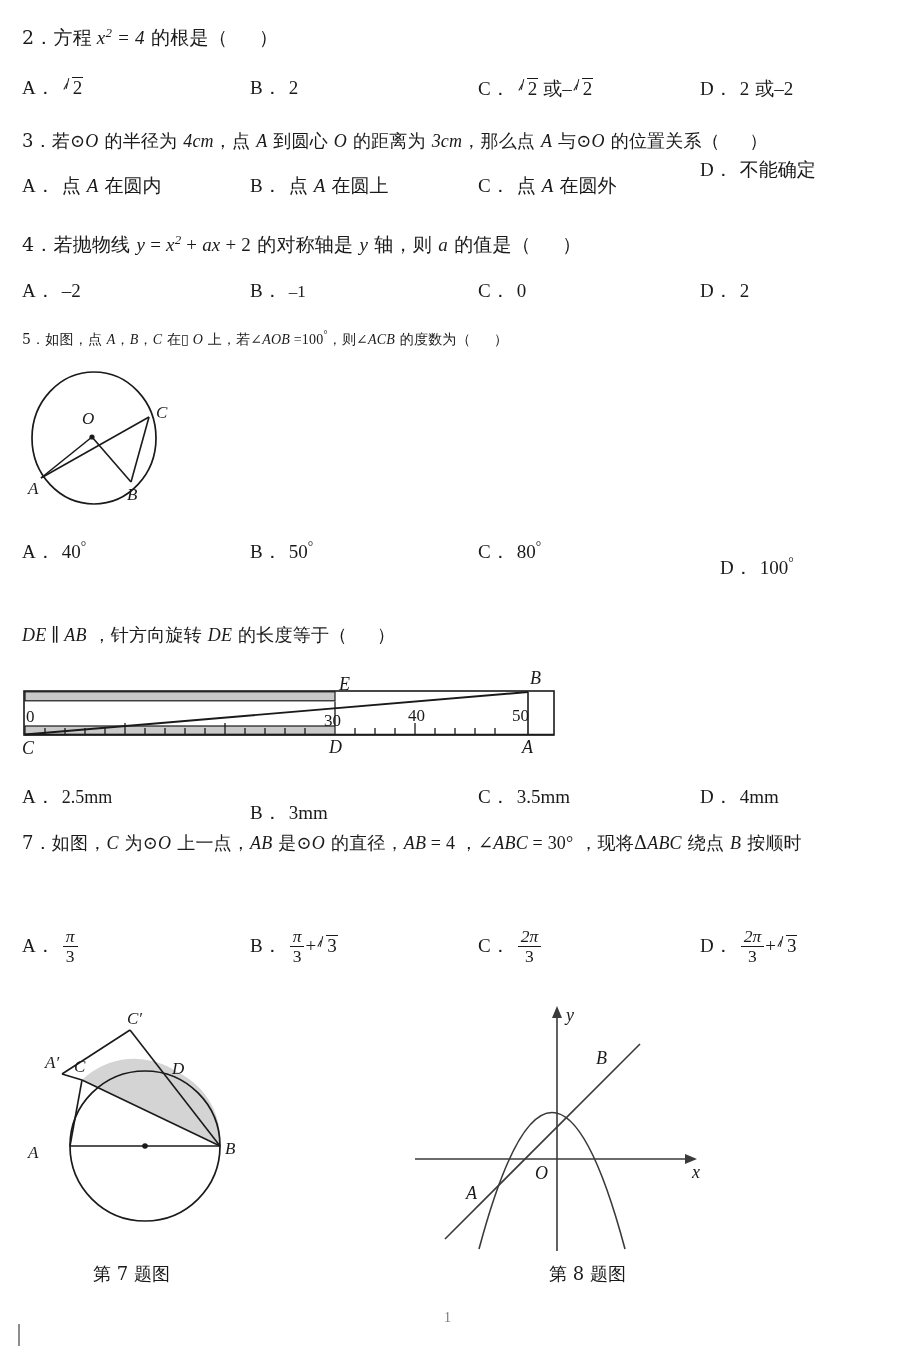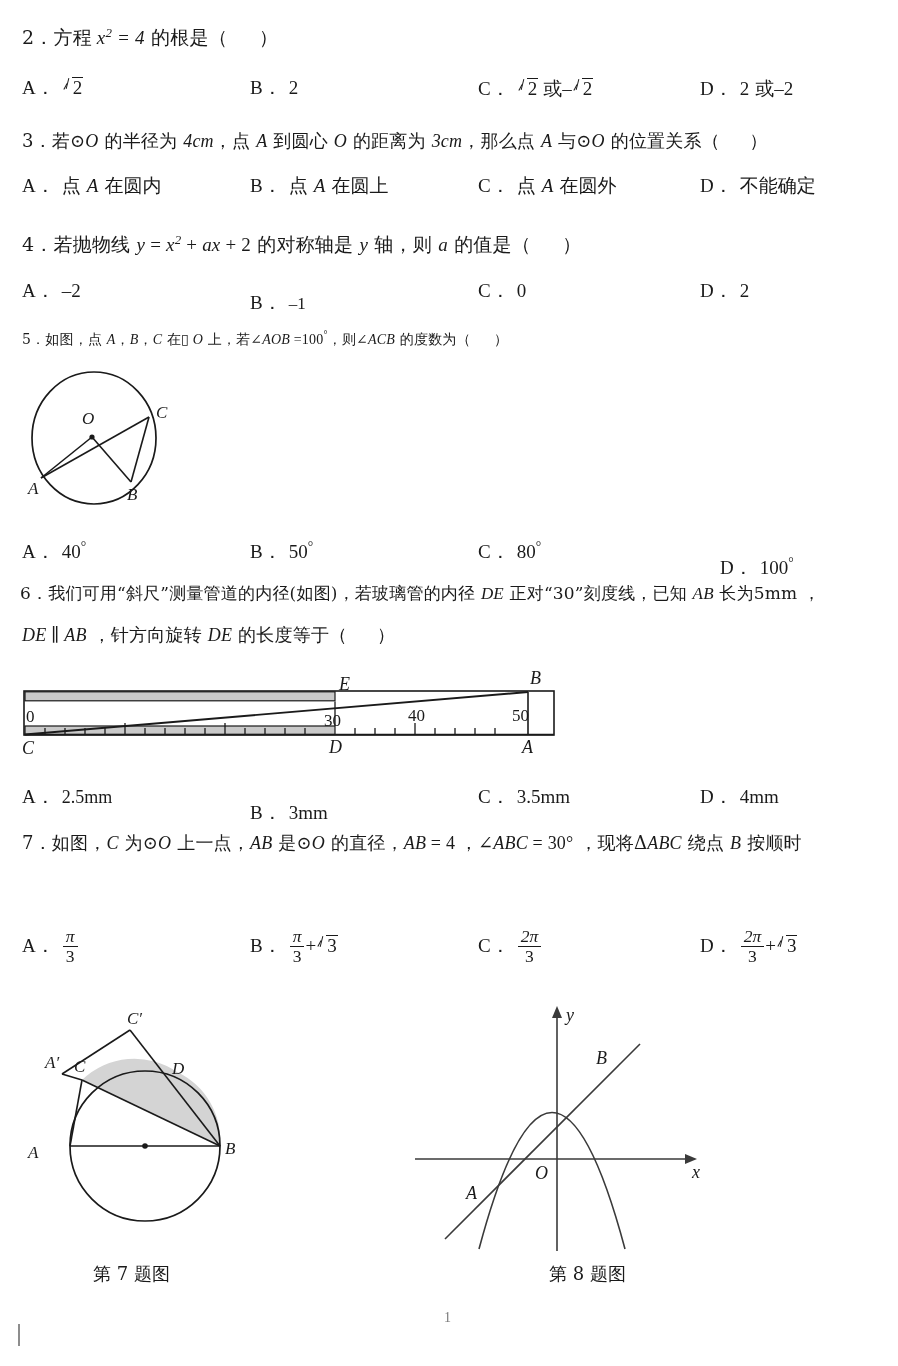--- a/index.html
+++ b/index.html
@@ -141,31 +141,31 @@
   </div>
   <div class="opt" style="left:22px; top:172px;">
     <span class="optlabel">A．</span><span class="cn">点 </span><span class="it">A</span><span class="cn"> 在圆内</span>
   </div>
   <div class="opt" style="left:250px; top:172px;">
     <span class="optlabel">B．</span><span class="cn">点 </span><span class="it">A</span><span class="cn"> 在圆上</span>
   </div>
   <div class="opt" style="left:478px; top:172px;">
     <span class="optlabel">C．</span><span class="cn">点 </span><span class="it">A</span><span class="cn"> 在圆外</span>
   </div>
-  <div class="opt" style="left:700px; top:172px;">
+  <div class="opt" style="left:700px; top:156px;">
     <span class="optlabel">D．</span><span class="cn">不能确定</span>
   </div>
 
   <div class="qline" style="left:22px; top:227px;">
     <span class="cn">4．</span><span class="cn">若抛物线 </span><span class="it">y</span><span> = </span><span class="it">x</span><span class="sup">2</span><span> + </span><span class="it">ax</span><span> + 2</span><span class="cn"> 的对称轴是 </span><span class="it">y</span><span class="cn"> 轴，则 </span><span class="it">a</span><span class="cn"> 的值是（&nbsp;&nbsp;&nbsp;&nbsp;&nbsp;）</span>
   </div>
   <div class="opt" style="left:22px; top:278px;">
     <span class="optlabel">A．</span><span>–2</span>
   </div>
-  <div class="opt" style="left:250px; top:278px;margin-top:12px;">
+  <div class="opt" style="left:250px; top:278px;">
     <span class="optlabel">B．</span><span style="font-size:17px;">–1</span>
   </div>
   <div class="opt" style="left:478px; top:278px;">
     <span class="optlabel">C．</span><span>0</span>
   </div>
   <div class="opt" style="left:700px; top:278px;">
     <span class="optlabel">D．</span><span>2</span>
   </div>
 
   <div class="qline" style="left:22px; top:322px; font-size:14px;">
@@ -193,23 +193,20 @@
   <div class="opt" style="left:250px; top:534px;">
     <span class="optlabel">B．</span><span>50</span><span class="deg">°</span>
   </div>
   <div class="opt" style="left:478px; top:534px;">
     <span class="optlabel">C．</span><span>80</span><span class="deg">°</span>
   </div>
   <div class="opt" style="left:720px; top:534px;margin-top:16px;">
     <span class="optlabel">D．</span><span>100</span><span class="deg">°</span>
   </div>
 
-  <div class="qline" style="left:20px; top:580px; font-size:17px;">
-    <span class="cn">6．</span><span class="cn">我们可用“斜尺”测量管道的内径(如图)，若玻璃管的内径 </span><span class="it">DE</span><span class="cn"> 正对“30”刻度线，已知 </span><span class="it">AB</span><span class="cn"> 长为5mm ，</span>
-  </div>
   <div class="qline" style="left:22px; top:622px; font-size:18px;">
     <span class="it">DE</span><span> ∥ </span><span class="it">AB</span><span class="cn"> ，针方向旋转 </span><span class="it">DE</span><span class="cn"> 的长度等于（&nbsp;&nbsp;&nbsp;&nbsp;&nbsp;）</span>
   </div>
 
   <div class="fig" style="left:12px; top:666px;">
     <svg width="560" height="95" viewBox="0 0 560 95">
 
       <rect x="12" y="25" width="530" height="44" fill="none" stroke="#1a1a1a" stroke-width="1.6"></rect>
 
       <rect x="13" y="25.8" width="310" height="9" fill="#c9c9c9" stroke="#1a1a1a" stroke-width="1.2"></rect>

